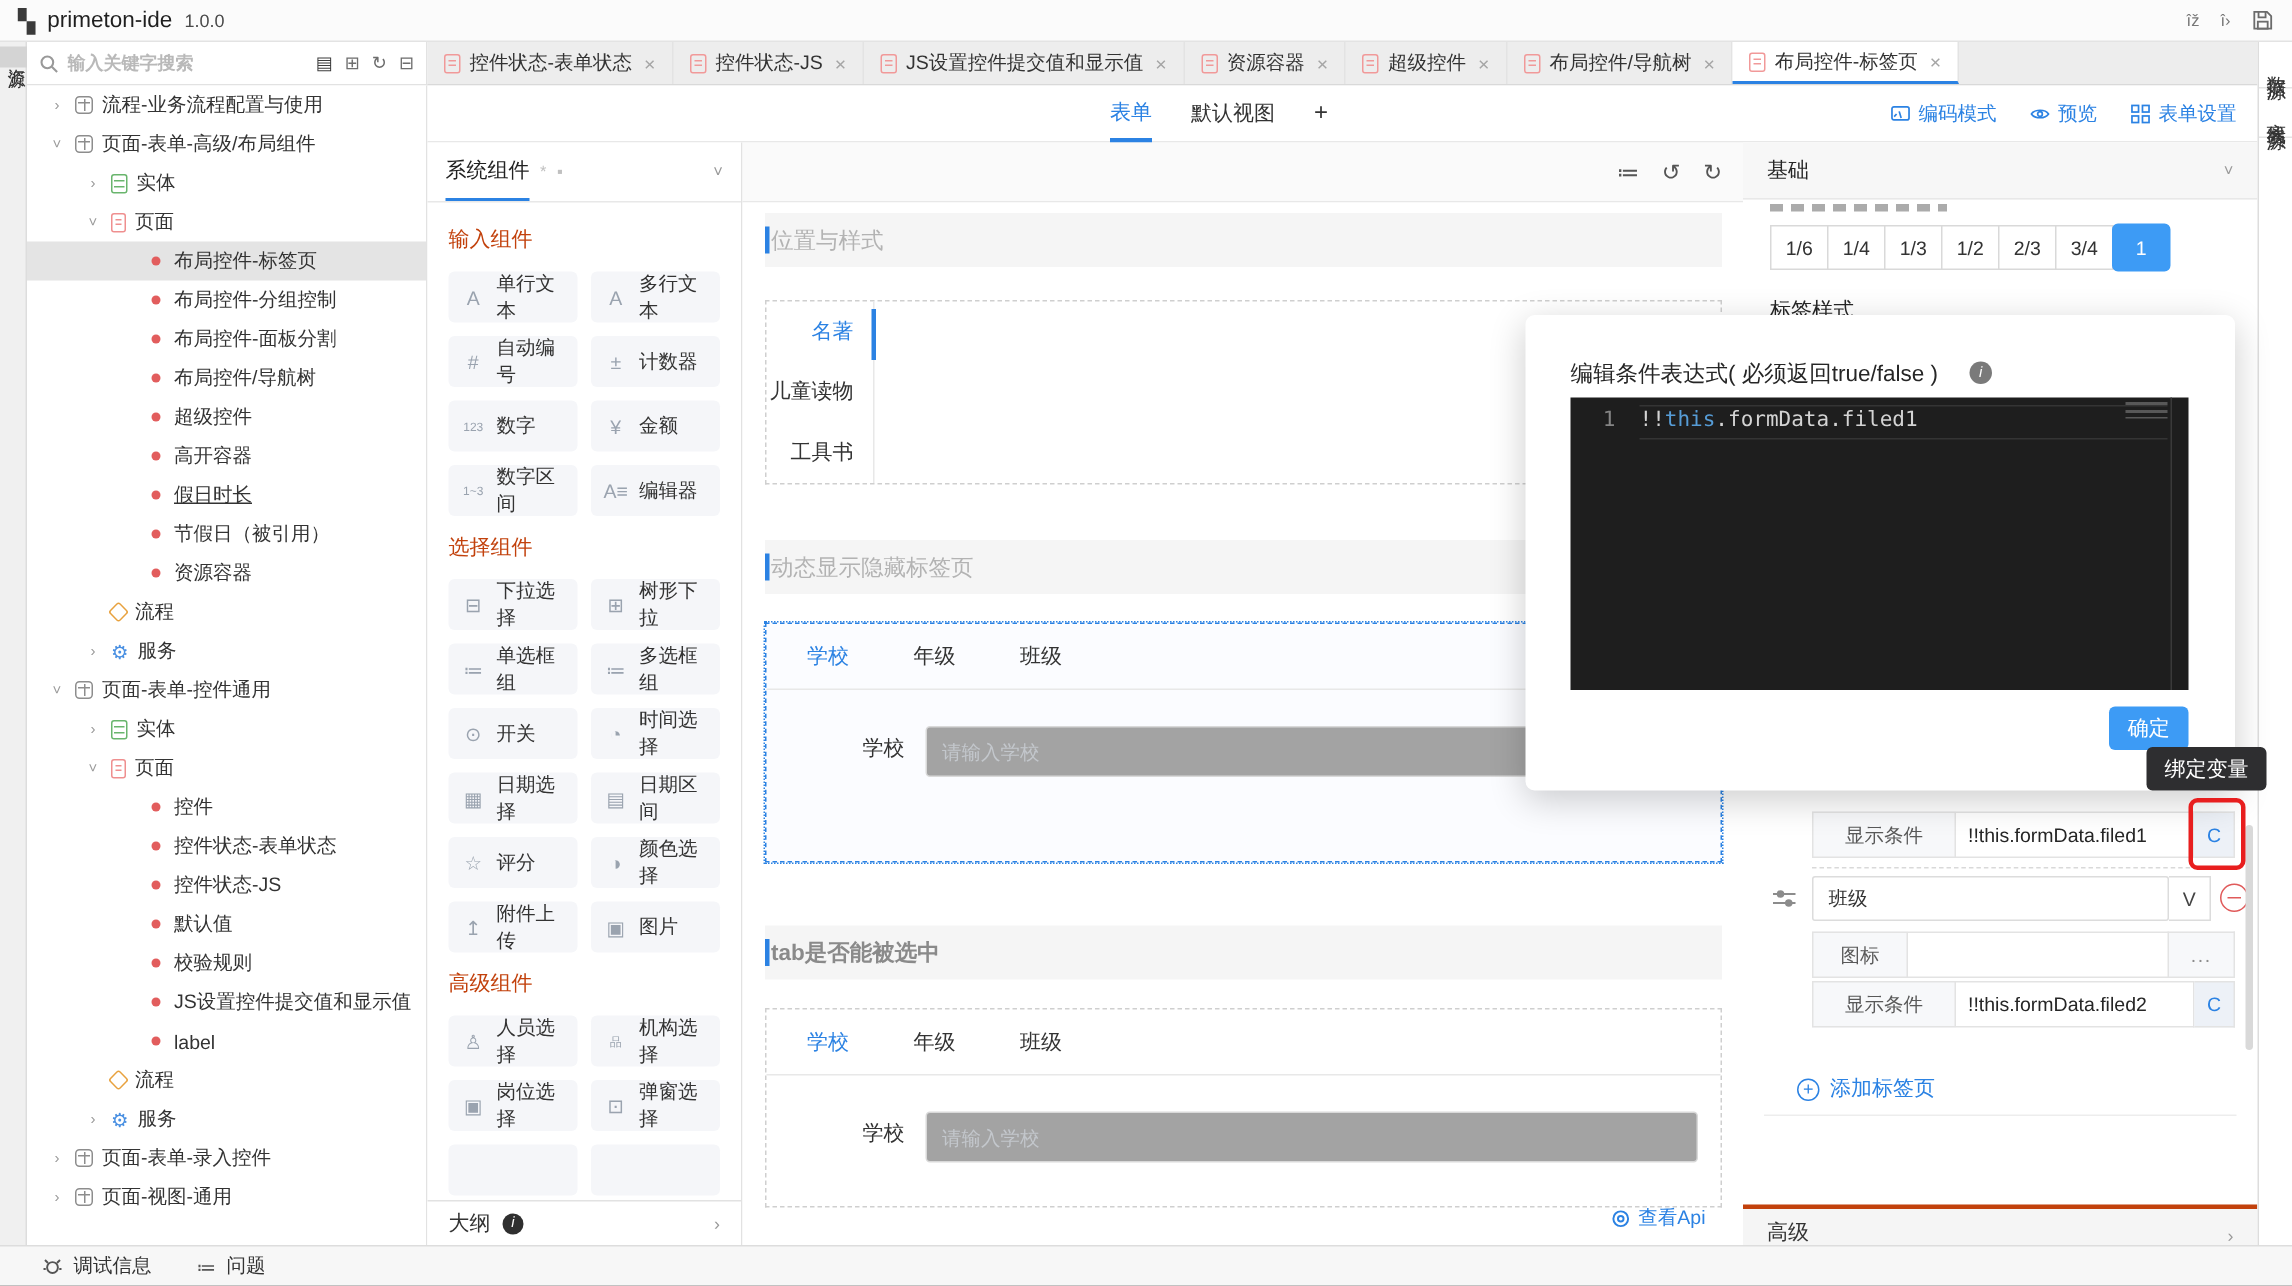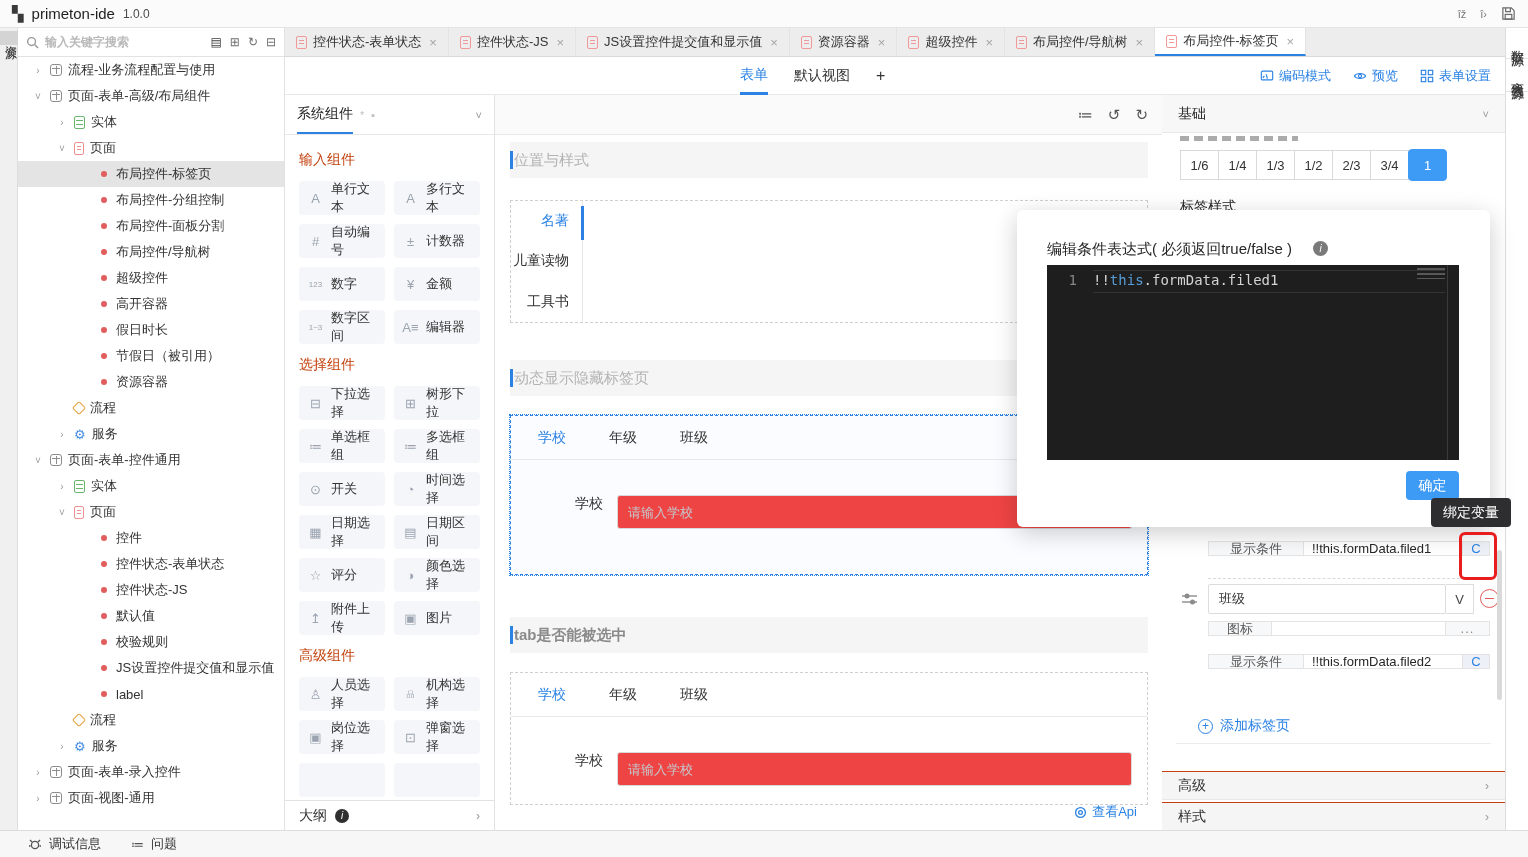--- a/index.html
+++ b/index.html
@@ -103,57 +103,57 @@
   .vtab { flex:1; display:flex; align-items:center; justify-content:flex-end; padding-right:13px; font-size:14px; color:#333; cursor:pointer; }
   .vtab.active { color:var(--accent); }
   .vt-ind { position:absolute; right:-2px; top:5px; height:34px; width:3px; background:var(--accent); }
   .htab-box { position:absolute; left:15px; width:638px; border:1px dashed #cfcfcf; background:#fff; }
   .htab-box.selected { border:1px dashed var(--accent); outline:1px dotted var(--accent); background:#fbfcff; }
   .htabs { height:44px; display:flex; gap:43px; align-items:center; padding-left:27px; border-bottom:1px solid #e8e8e8; }
   .htab { font-size:14px; color:#333; cursor:pointer; }
   .htab.active { color:var(--accent); }
   .c-field { display:flex; align-items:center; margin-top:19px; }
   .c-field label { width:92px; text-align:right; font-size:14px; color:#333; flex:none; }
-  .c-field input { flex:1; height:34px; border:1px solid #d9d9d9; border-radius:3px; margin:16px 15px 0 14px;
-    padding:0 10px; font-size:13px; color:#333; outline:none; background:#ef4444; }
+  .c-field input { flex:1; height:34px; border:1px solid #d9d9d9; border-radius:3px; margin:5px 15px 0 14px;
+    padding:0 10px; font-size:13px; color:#333; outline:none; background:#a3a3a3; }
   .c-field input::placeholder { color:#c3c7cc; }
   .api-link { position:absolute; right:25px; top:668px; display:flex; gap:5px; align-items:center; color:var(--accent); font-size:13px; cursor:pointer; }
   .api-link svg { width:13px; height:13px; stroke:var(--accent); fill:none; stroke-width:1.4; }
 
   
   .props { position:absolute; left:1162px; top:95px; width:343px; height:735px; background:#fff; overflow:hidden; }
   .props-head { height:38px; background:#f7f7f7; border-bottom:1px solid #e8e8e8; display:flex; align-items:center; padding:0 16px; font-size:14px; color:#262626; }
   .props-head .chev { margin-left:auto; color:#999; font-size:11px; }
   .clipped { margin:3px 0 0 18px; width:118px; height:5px; overflow:hidden;
     background:repeating-linear-gradient(90deg,#8f8f8f 0 9px, transparent 9px 14px); opacity:.75; }
   .segmented { display:flex; margin:9px 0 0 18px; }
   .seg { width:39px; height:30px; border:1px solid #d9d9d9; margin-left:-1px; display:flex; align-items:center; justify-content:center;
     font-size:13px; color:#333; background:#fff; cursor:pointer; }
   .seg:first-child { margin-left:0; }
   .seg.active { background:var(--bright); border-color:var(--bright); color:#fff; border-radius:4px; height:32px; margin-top:-1px; position:relative; z-index:1; }
   .props-subtitle { margin:17px 0 0 18px; font-size:14px; color:#262626; }
-  .pg-row { position:absolute; display:flex; height:15px; }
+  .pg-row { position:absolute; display:flex; height:31px; }
   .addon { background:#f7f8fa; border:1px solid #e3e3e3; display:flex; align-items:center; justify-content:center; font-size:13px; color:#595959; flex:none; }
   .addon.w96 { width:96px; } .addon.w64 { width:64px; }
   .pg-val { flex:1; border:1px solid #e3e3e3; border-left:none; background:#fff; display:flex; align-items:center; padding:0 8px; font-size:13px; color:#262626; overflow:hidden; white-space:nowrap; }
   .pg-act { border:1px solid #e3e3e3; border-left:none; background:#edf1f7; display:flex; align-items:center; justify-content:center; font-size:13px; color:var(--accent); cursor:pointer; flex:none; }
   .pg-act.w27 { width:27px; } .pg-act.w44 { width:44px; color:#8c8c8c; background:#f7f8fa; letter-spacing:1px; }
   .dash-sep { position:absolute; left:46px; right:15px; border-top:1px dashed #d9d9d9; }
   .handle-svg { width:17px; height:16px; stroke:#8c8c8c; stroke-width:1.4; fill:#8c8c8c; }
   .ti-input { position:absolute; height:30px; border:1px solid #dcdcdc; border-radius:2px; padding:0 10px; font-size:13px; color:#333; outline:none; }
   .v-btn { position:absolute; width:28px; height:30px; border:1px solid #dcdcdc; border-left:none; background:#fff;
     display:flex; align-items:center; justify-content:center; font-size:13px; color:#444; cursor:pointer; }
   .minus-btn { position:absolute; width:19px; height:19px; border:1.5px solid #e05a5a; border-radius:50%; cursor:pointer; }
   .minus-btn::after { content:""; position:absolute; left:4px; right:4px; top:50%; height:1.6px; margin-top:-1px; background:#e05a5a; }
   .add-tab { position:absolute; left:36px; display:flex; align-items:center; gap:7px; color:var(--accent); font-size:14px; cursor:pointer;margin-top:24px; }
   .plus-circle { width:15px; height:15px; border:1px solid var(--accent); border-radius:50%; position:relative; }
   .plus-circle::before { content:"+"; position:absolute; left:0; right:0; top:-1px; text-align:center; font-size:12px; line-height:15px; }
   .props-div { position:absolute; left:14px; right:14px; border-top:1px solid #ededed; }
-  .collapse-bar { position:absolute; left:0; right:0; height:29px; background:#f5f5f5; border-top:1px solid #c2410c; border-bottom:1px solid #e8e8e8;
-    display:flex; align-items:center; padding:0 16px; font-size:14px; color:#333; cursor:pointer; }
+  .collapse-bar { position:absolute; left:0; right:0; height:29px; background:#f5f5f5; border-top:3px solid #c2410c; border-bottom:1px solid #e8e8e8;
+    display:flex; align-items:flex-end; padding:0 16px; font-size:14px; color:#333; cursor:pointer;margin-top:32px; }
   .collapse-bar .chev { margin-left:auto; color:#999; font-size:12px; }
   .scroll-thumb { position:absolute; right:3px; top:455px; width:5px; height:150px; background:#d9d9d9; border-radius:3px; }
 
   
   .rightrail { position:absolute; left:1505px; top:28px; width:23px; height:802px; background:#fff; border-left:1px solid #ddd; font-size:13px; color:#333; }
   .rail-block { padding:12px 4px; border-bottom:1px solid #e4e4e4; display:flex; justify-content:center; cursor:pointer; }
 
   
   .statusbar { position:absolute; left:0; top:830px; width:1528px; height:27px; background:#f7f7f7; border-top:1px solid #ddd;
     display:flex; align-items:center; padding-left:28px; gap:30px; font-size:13px; color:#333; }
@@ -265,21 +265,21 @@
       <div class="tree-row" style="padding-left: 62px;">
         <span class="caret"></span>
         <span class="ic-dot"></span>
         <span class="tree-label">超级控件</span>
       </div>
       <div class="tree-row" style="padding-left: 62px;">
         <span class="caret"></span>
         <span class="ic-dot"></span>
         <span class="tree-label">高开容器</span>
       </div>
-      <div class="tree-row" style="padding-left: 62px;">
+      <div class="tree-row" style="padding-left: 62px; text-decoration: underline;">
         <span class="caret"></span>
         <span class="ic-dot"></span>
         <span class="tree-label">假日时长</span>
       </div>
       <div class="tree-row" style="padding-left: 62px;">
         <span class="caret"></span>
         <span class="ic-dot"></span>
         <span class="tree-label">节假日（被引用）</span>
       </div>
       <div class="tree-row" style="padding-left: 62px;">

